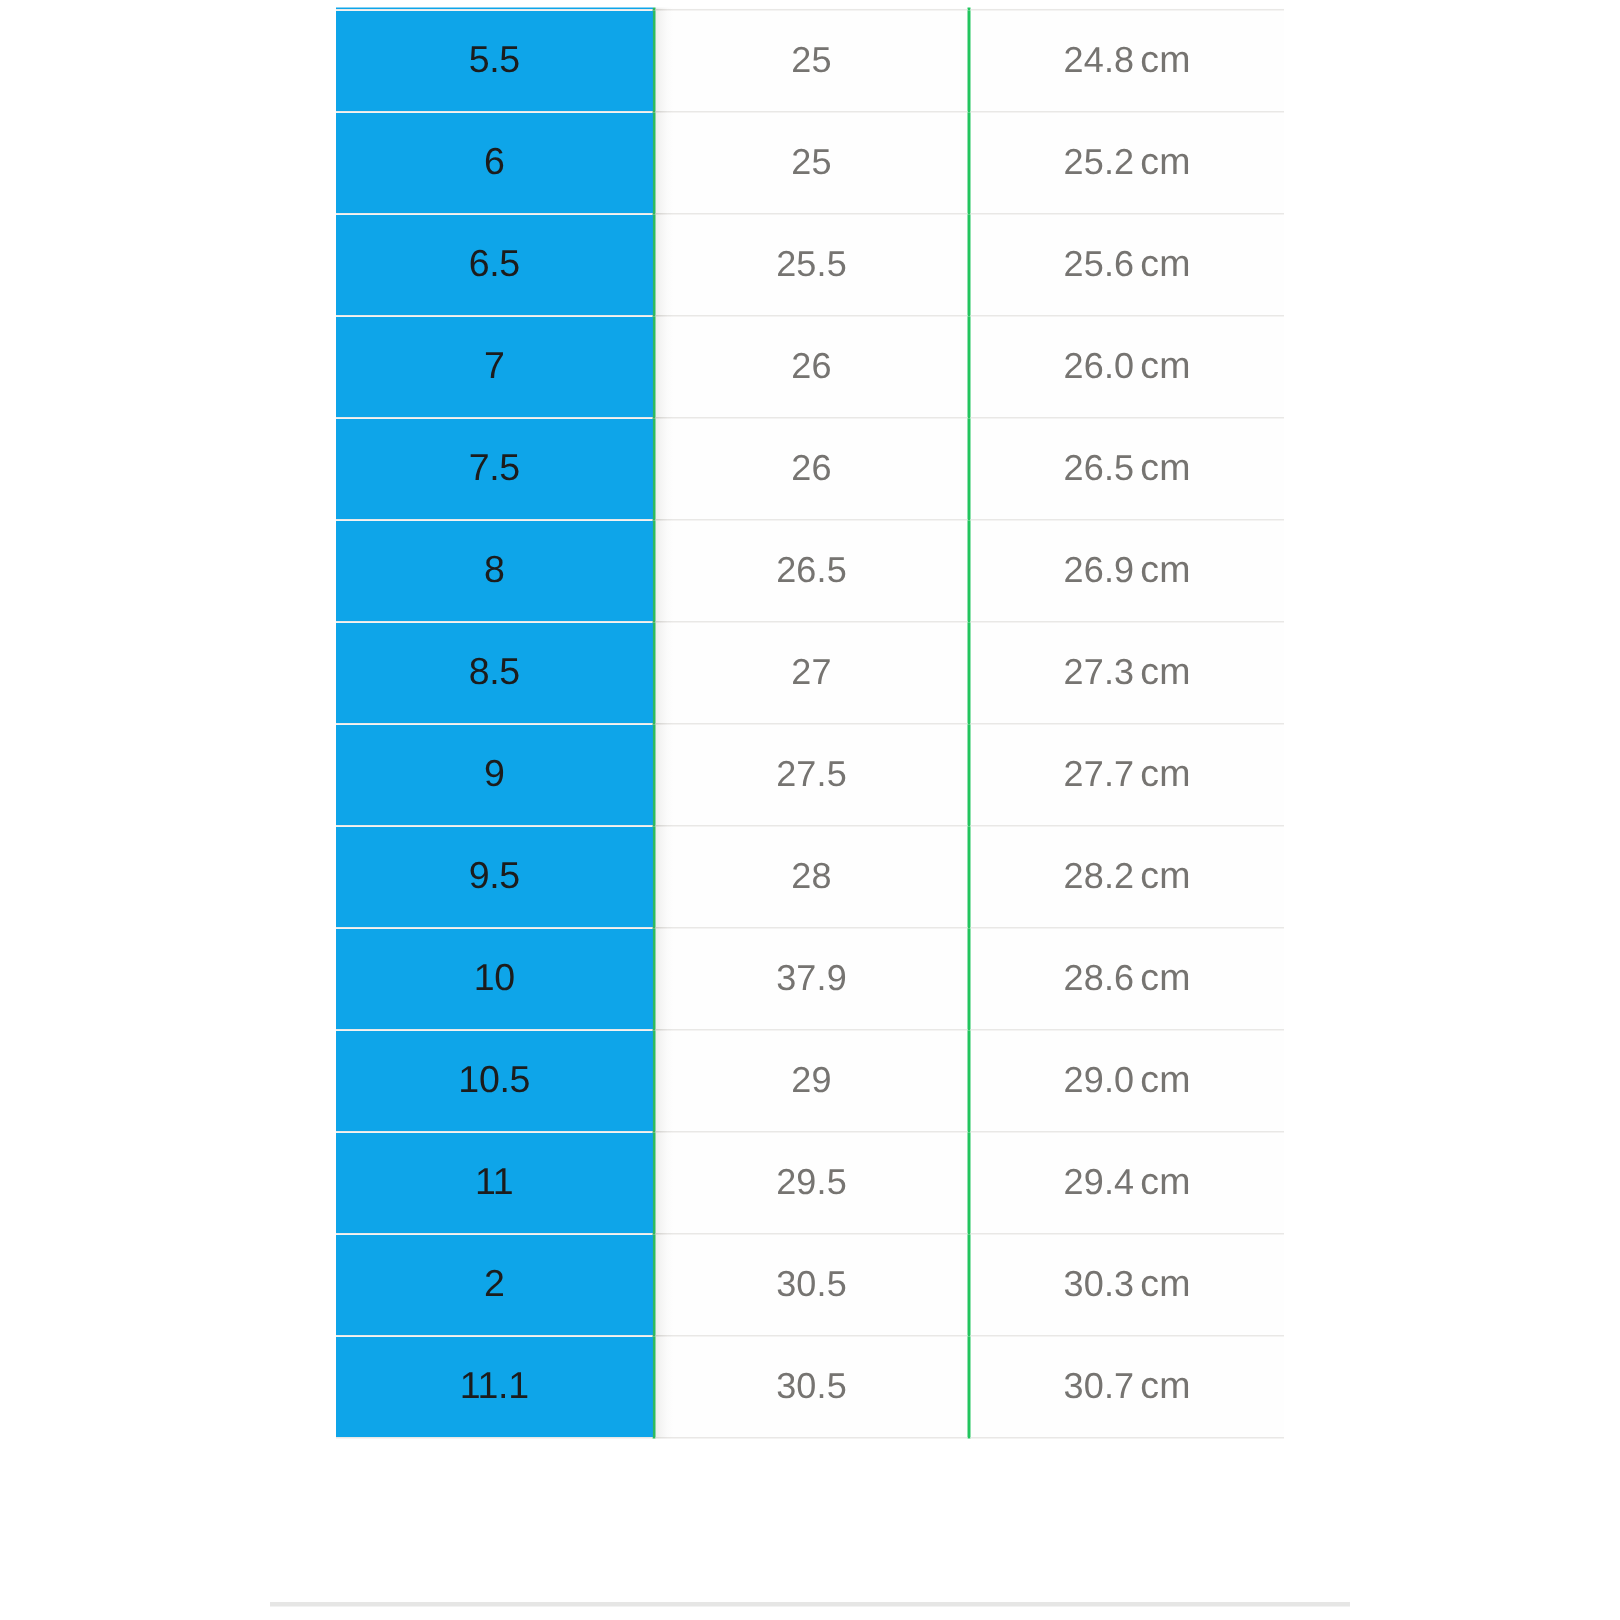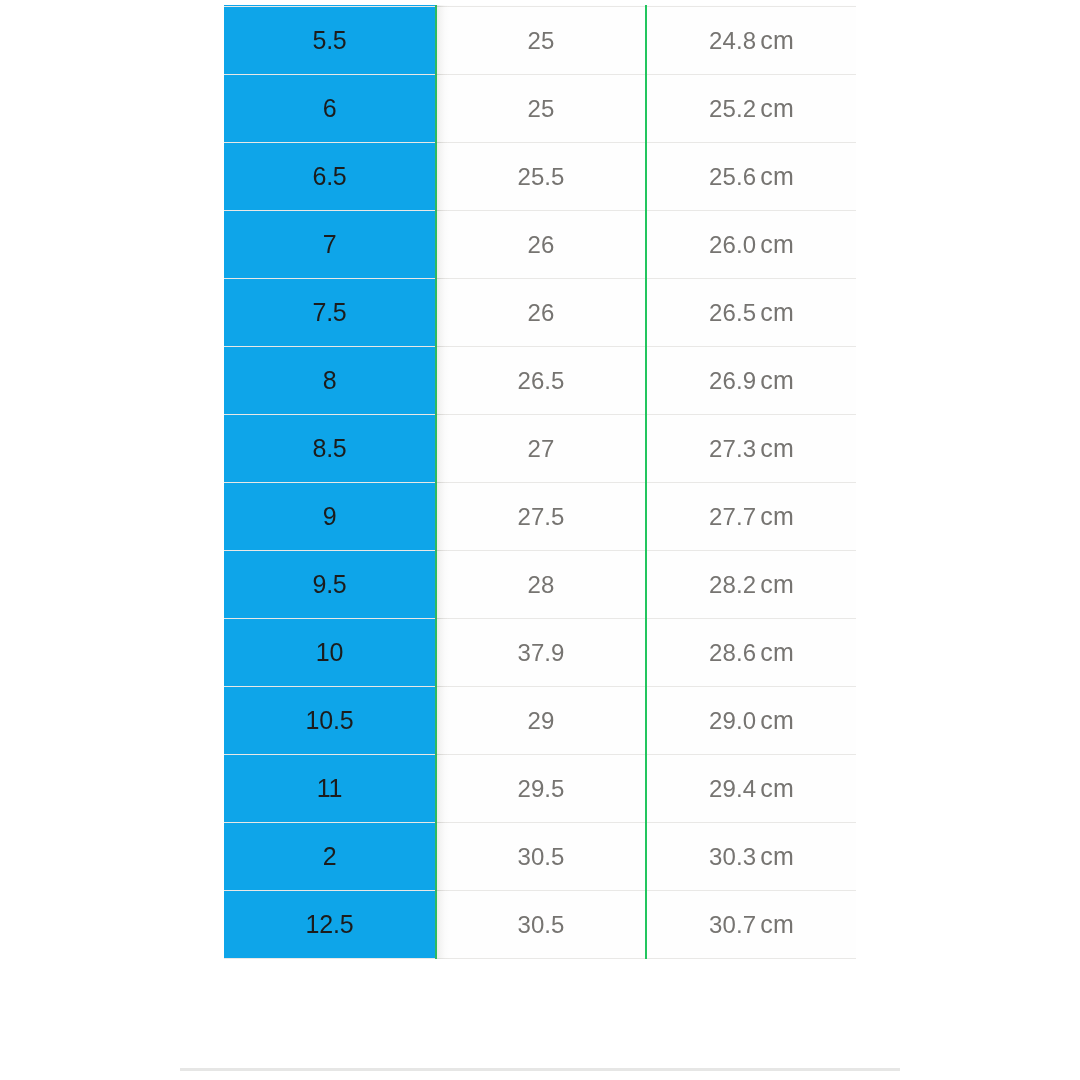--- a/index.html
+++ b/index.html
@@ -195,21 +195,21 @@
             <td class="col-size">11</td>
             <td class="col-eu">29.5</td>
             <td class="col-cm"><span>29.4</span><span class="unit">cm</span></td>
           </tr>
           <tr>
             <td class="col-size">2</td>
             <td class="col-eu">30.5</td>
             <td class="col-cm"><span>30.3</span><span class="unit">cm</span></td>
           </tr>
           <tr>
-            <td class="col-size">12.5</td>
+            <td class="col-size">11.1</td>
             <td class="col-eu">30.5</td>
             <td class="col-cm"><span>30.7</span><span class="unit">cm</span></td>
           </tr>
         </tbody>
     </table>
 
   </div>
 
   <div class="top-fade"></div>
 

